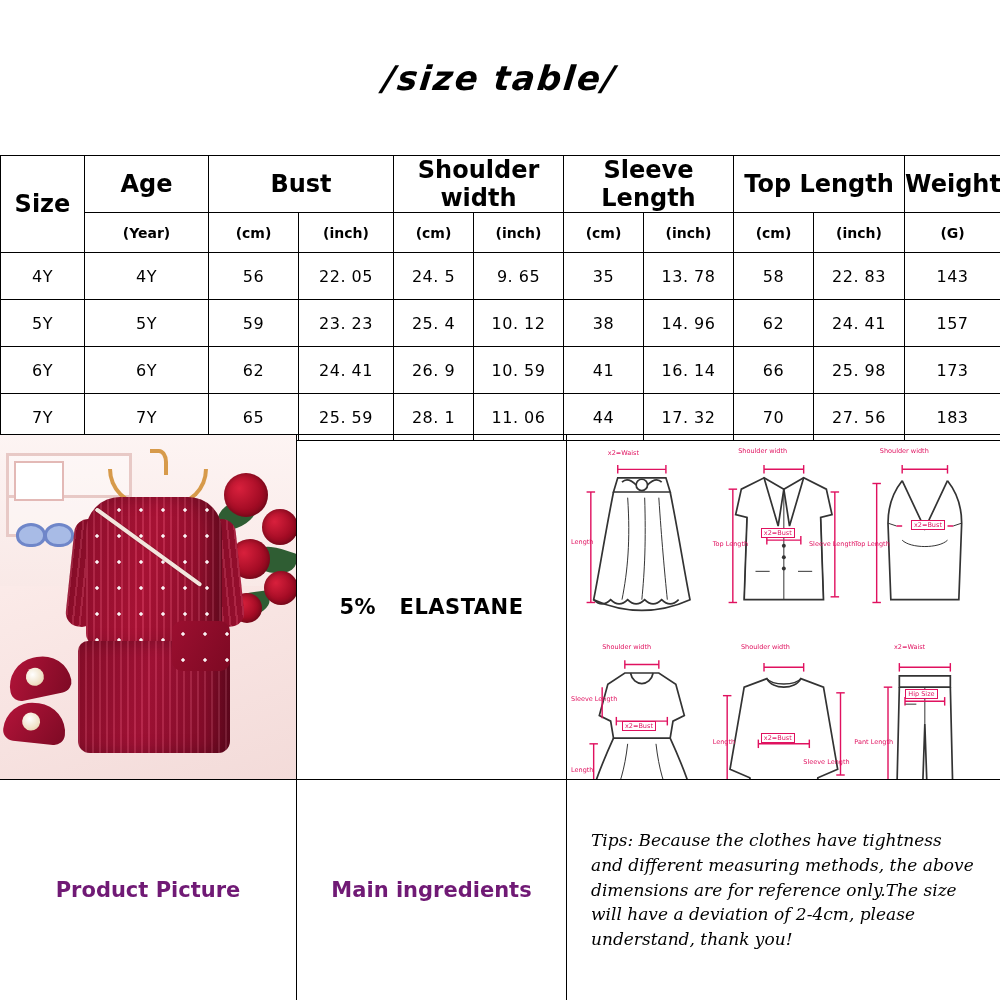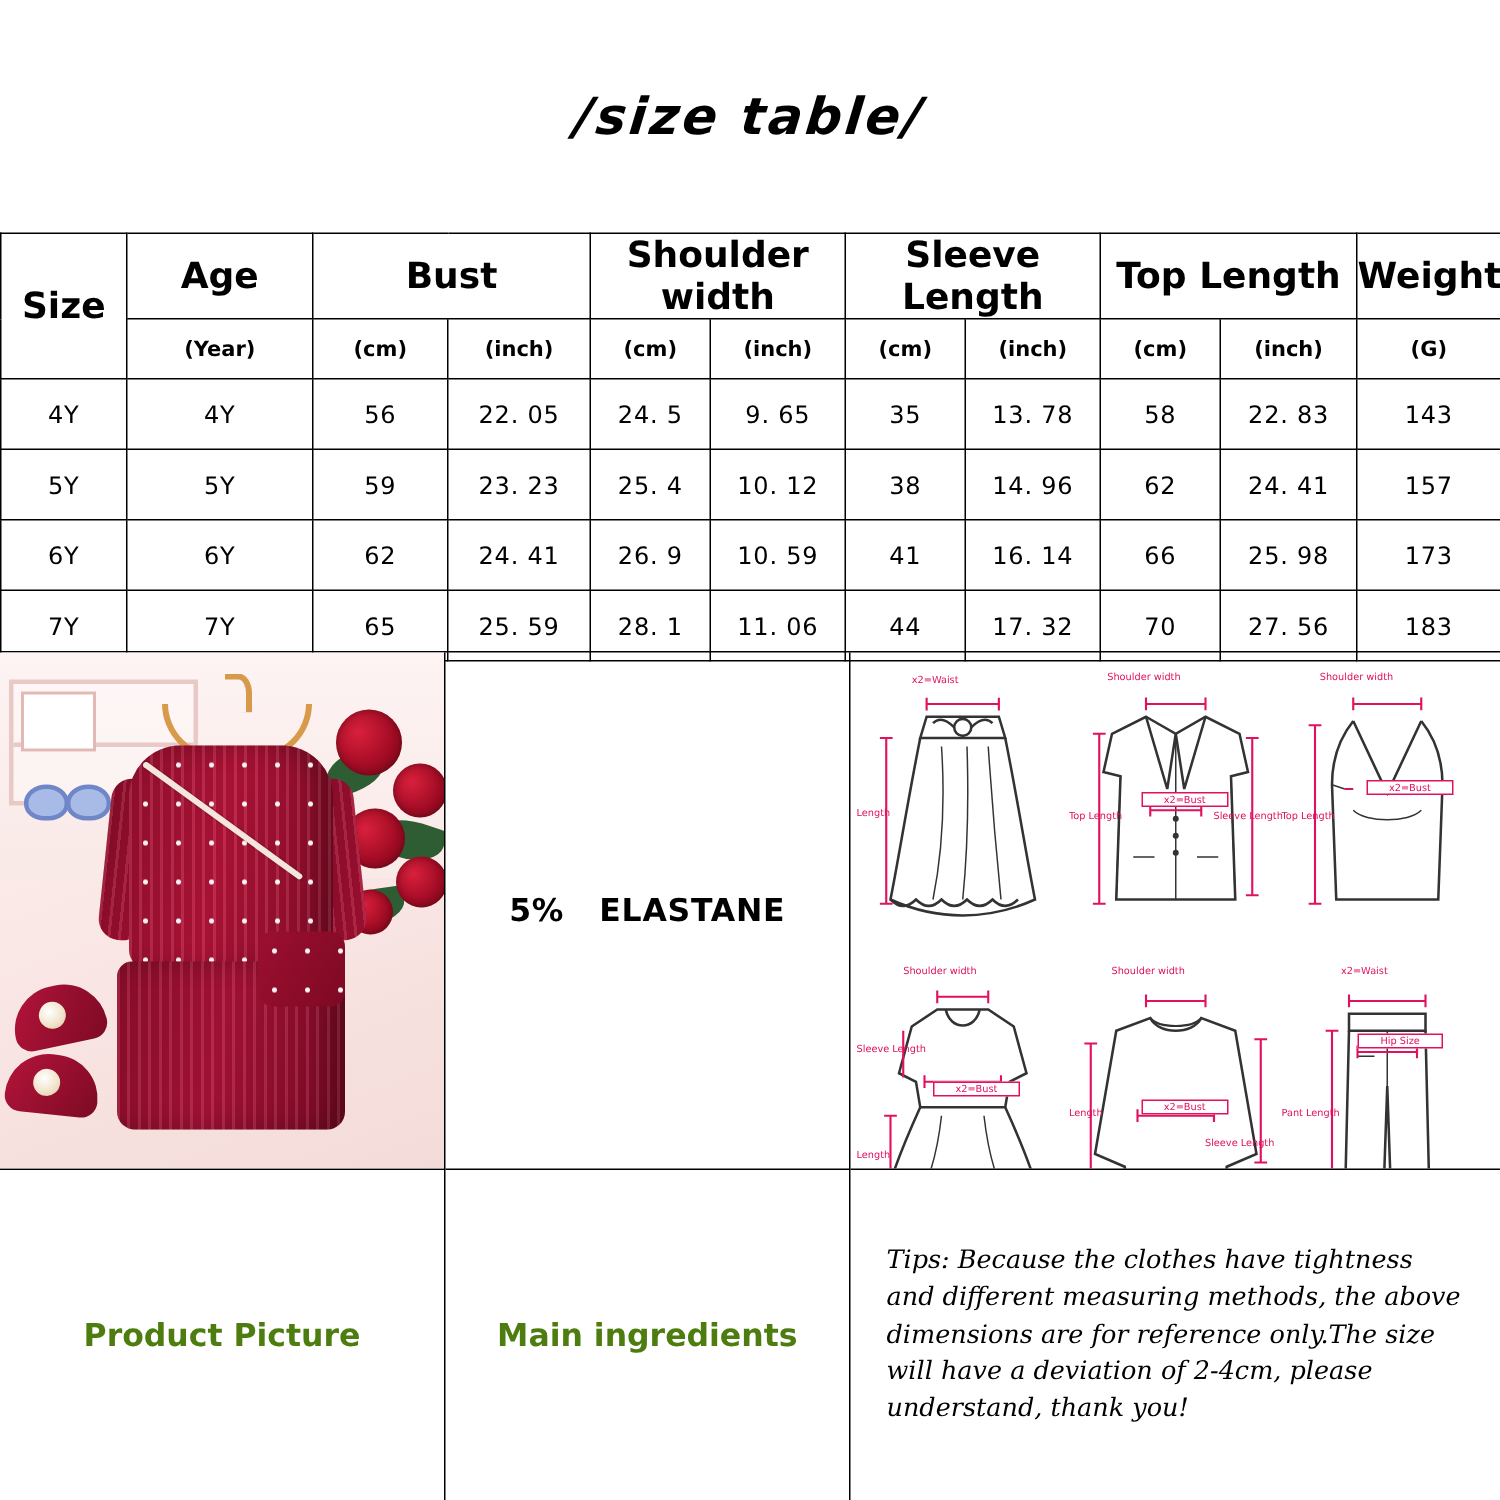--- a/index.html
+++ b/index.html
@@ -119,21 +119,21 @@
     display: flex;
     align-items: center;
     justify-content: center;
     box-sizing: border-box;
     padding: 6px 10px;
   }
   .label-big {
     font-family: "DejaVu Sans", sans-serif;
     font-weight: bold;
     font-size: 21px;
-    color: #4d7c0f;
+    color: #701a75;
     text-align: center;
   }
 
   
   .ingredients-box {
     display: flex;
     flex-direction: column;
     justify-content: center;
     align-items: center;
     height: 100%;
@@ -337,21 +337,21 @@
     color: #e0115f;
     white-space: nowrap;
     text-align: right;
   }
   .dbox {
     position: absolute;
     font-family: "DejaVu Sans", sans-serif;
     font-size: 6.5px;
     color: #e0115f;
     border: 1px solid #e0115f;
-    padding: 0 14px;
+    padding: 0 2px;
     background: #fff;
     white-space: nowrap;
   }
 </style>
 </head>
 <body>
 
 <div class="page">
 
   <div class="title-area">

